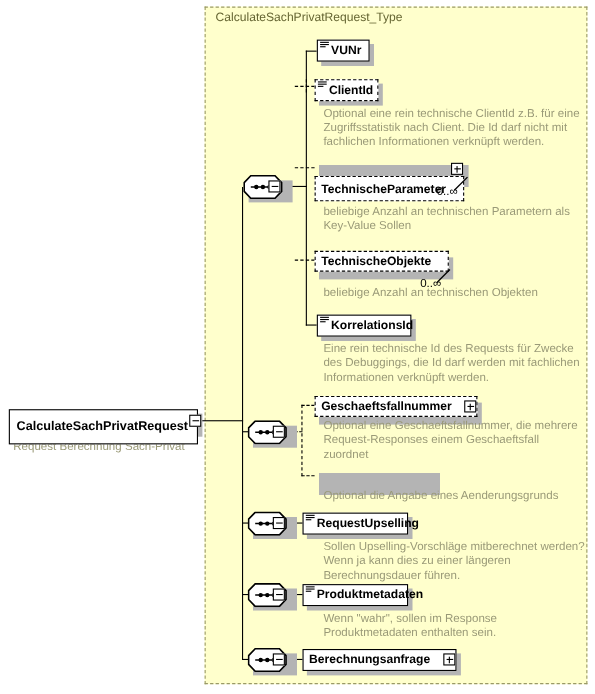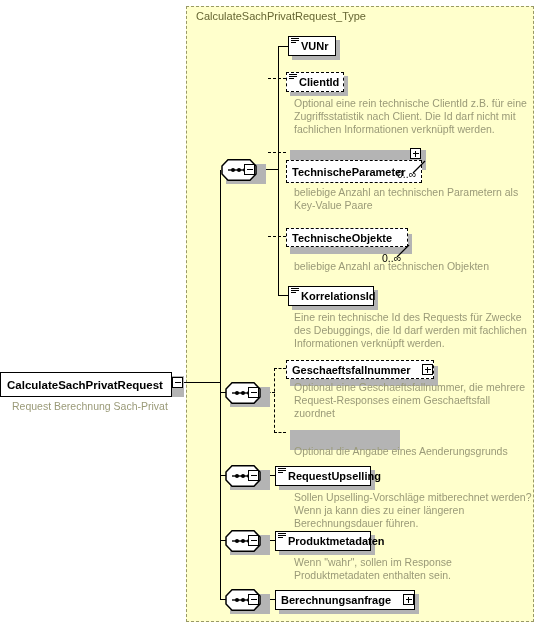--- a/index.html
+++ b/index.html
@@ -176,23 +176,23 @@
     white-space: nowrap;
   }
   .card-tick {
     position: absolute;
     z-index: 7;
   }
 
   
   .root-box {
     position: absolute;
-    left: 0;
+    left: 8px;
     top: 372px;
-    height: 25px;
+    height: 32px;
     background: #ffffff;
     border: 1.6px solid #000;
     box-sizing: border-box;
     display: flex;
     align-items: center;
     padding: 0 6px;
     font-size: 11.5px;
     font-weight: bold;
     z-index: 6;
     white-space: nowrap;
@@ -271,21 +271,21 @@
   <div class="ebox optional noattr" style="left:286px; top:160px; width:136px; height:23px;">
     <span class="ebox-label">TechnischeParameter</span>
   </div>
   <div class="plus-box" style="left:410px; top:148px;"></div>
   <div class="card-tick" style="left:412px; top:160px;">
     <svg width="16" height="14" viewBox="0 0 16 14">
         <line x1="1" y1="13" x2="13" y2="1" stroke="#000" stroke-width="1.2"></line>
       </svg>
   </div>
   <div class="card" style="left:397px; top:168px;">0..∞</div>
-  <div class="annot" style="left:294px; top:186px; width:234px;">beliebige Anzahl an technischen Parametern als Key-Value Paare</div>
+  <div class="annot" style="left:294px; top:186px; width:234px;">beliebige Anzahl an technischen Parametern als Key-Value Sollen</div>
 
   <div class="ln dash-h" style="left:268px; top:236px; width:18px;"></div>
   <div class="eshadow" style="left:290px; top:234px; width:122px; height:20px;"></div>
   <div class="ebox optional noattr" style="left:286px; top:228px; width:122px; height:19px;">
     <span class="ebox-label">TechnischeObjekte</span>
   </div>
   <div class="card-tick" style="left:396px; top:244px;">
     <svg width="16" height="14" viewBox="0 0 16 14">
         <line x1="1" y1="13" x2="13" y2="1" stroke="#000" stroke-width="1.2"></line>
       </svg>

